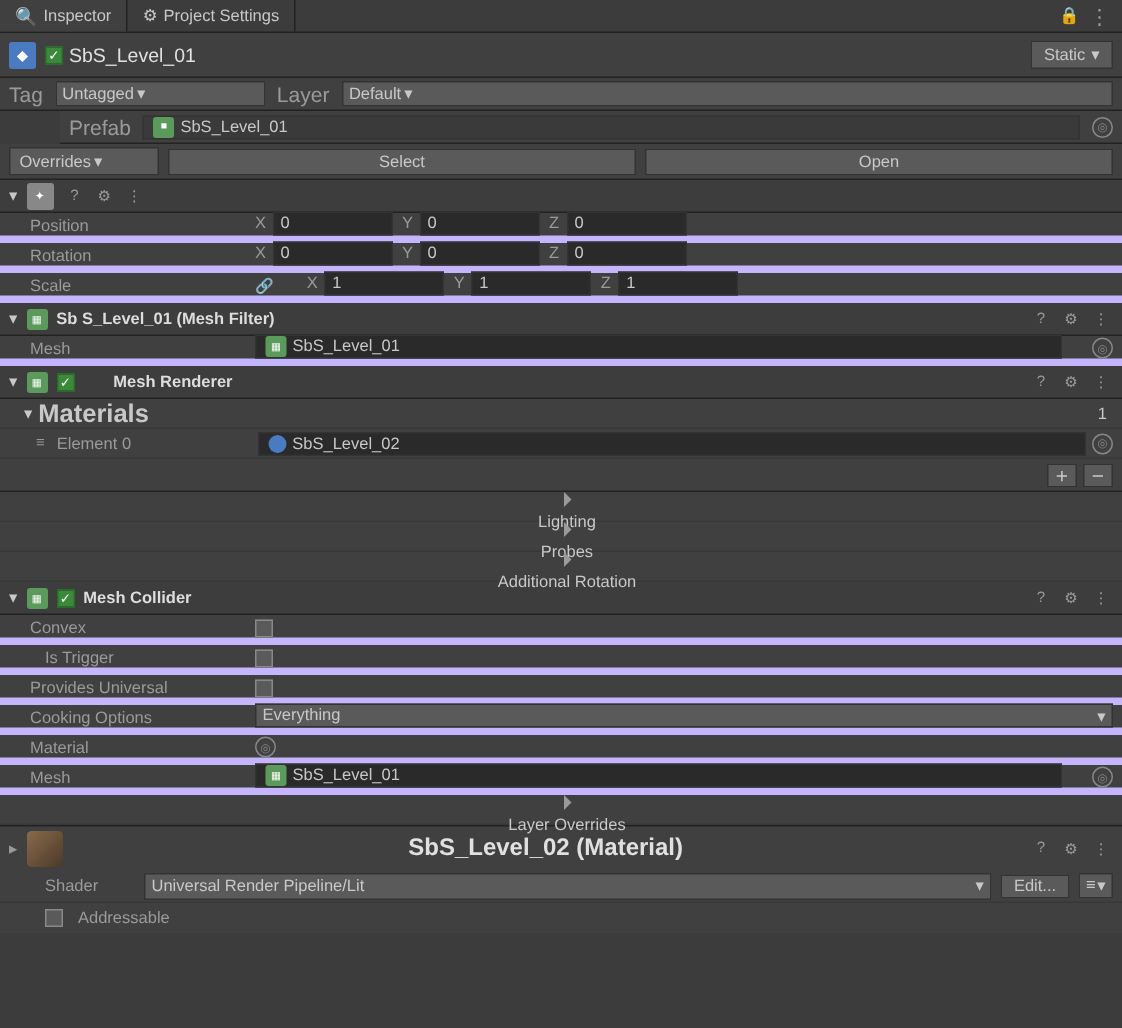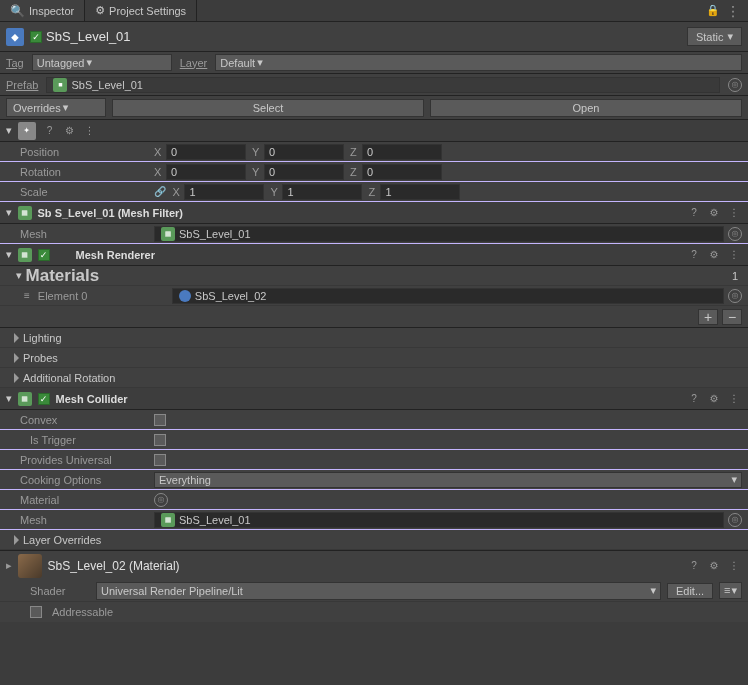--- a/index.html
+++ b/index.html
@@ -73,21 +73,21 @@
     
     .tag-layer-row {
       display: flex;
       align-items: center;
       background: #404040;
       height: 22px;
       padding: 0 6px;
       border-bottom: 1px solid #222;
       gap: 8px;
     }
-    .label-sm { color: #9a9a9a; font-size: 11px; text-decoration: underline; }
+    .label-sm { color: #9a9a9a; font-size: 14px; }
     .dropdown-sm {
       background: #5a5a5a;
       border: 1px solid #333;
       color: #c8c8c8;
       font-size: 11px;
       padding: 1px 4px;
       cursor: pointer;
       display: flex;
       align-items: center;
       gap: 2px;
@@ -97,20 +97,21 @@
 
     
     .prefab-row {
       display: flex;
       align-items: center;
       background: #404040;
       height: 22px;
       padding: 0 6px;
       border-bottom: 1px solid #222;
       gap: 8px;
+      margin-left: 40px;
     }
 
     
     .prefab-overrides-row {
       display: flex;
       align-items: center;
       background: #404040;
       height: 24px;
       padding: 0 6px;
       border-bottom: 1px solid #222;
@@ -168,26 +169,26 @@
       width: 16px; height: 16px;
       display: flex; align-items: center; justify-content: center;
       color: #9a9a9a;
       cursor: pointer;
       font-size: 10px;
     }
 
     
     .prop-row {
       display: flex;
-      align-items: center;
+      align-items: flex-end;
       height: 20px;
       padding: 0 6px 0 20px;
       background: #404040;
-      border-bottom: 1px solid #c4b5fd;
-      gap: 4px;
+      border-bottom: 5px solid #c4b5fd;
+      gap: 20px;
     }
     .prop-label {
       width: 130px;
       color: #9a9a9a;
       font-size: 11px;
       flex-shrink: 0;
     }
     .xyz-group {
       display: flex;
       align-items: center;
@@ -300,20 +301,21 @@
     
     .collapsible-row {
       display: flex;
       align-items: center;
       height: 20px;
       padding: 0 6px 0 14px;
       background: #404040;
       border-bottom: 1px solid #383838;
       cursor: pointer;
       gap: 4px;
+      flex-direction: column;
     }
     .collapsible-label {
       font-size: 11px;
       color: #c8c8c8;
     }
     .triangle {
       width: 0; height: 0;
       border-left: 5px solid transparent;
       border-right: 5px solid transparent;
       border-top: 5px solid #9a9a9a;
@@ -358,23 +360,24 @@
       gap: 6px;
     }
     .mat-thumb {
       width: 24px; height: 24px;
       background: linear-gradient(135deg, #8a6a4a, #4a3a2a);
       border-radius: 3px;
       flex-shrink: 0;
     }
     .mat-title {
       flex: 1;
-      font-size: 12px;
-      font-weight: 400;
+      font-size: 16px;
+      font-weight: 700;
       color: #e0e0e0;
+      text-align: center;
     }
     .mat-icons {
       display: flex; gap: 4px; align-items: center;
     }
 
     .shader-row {
       display: flex;
       align-items: center;
       height: 22px;
       padding: 0 6px 0 30px;

